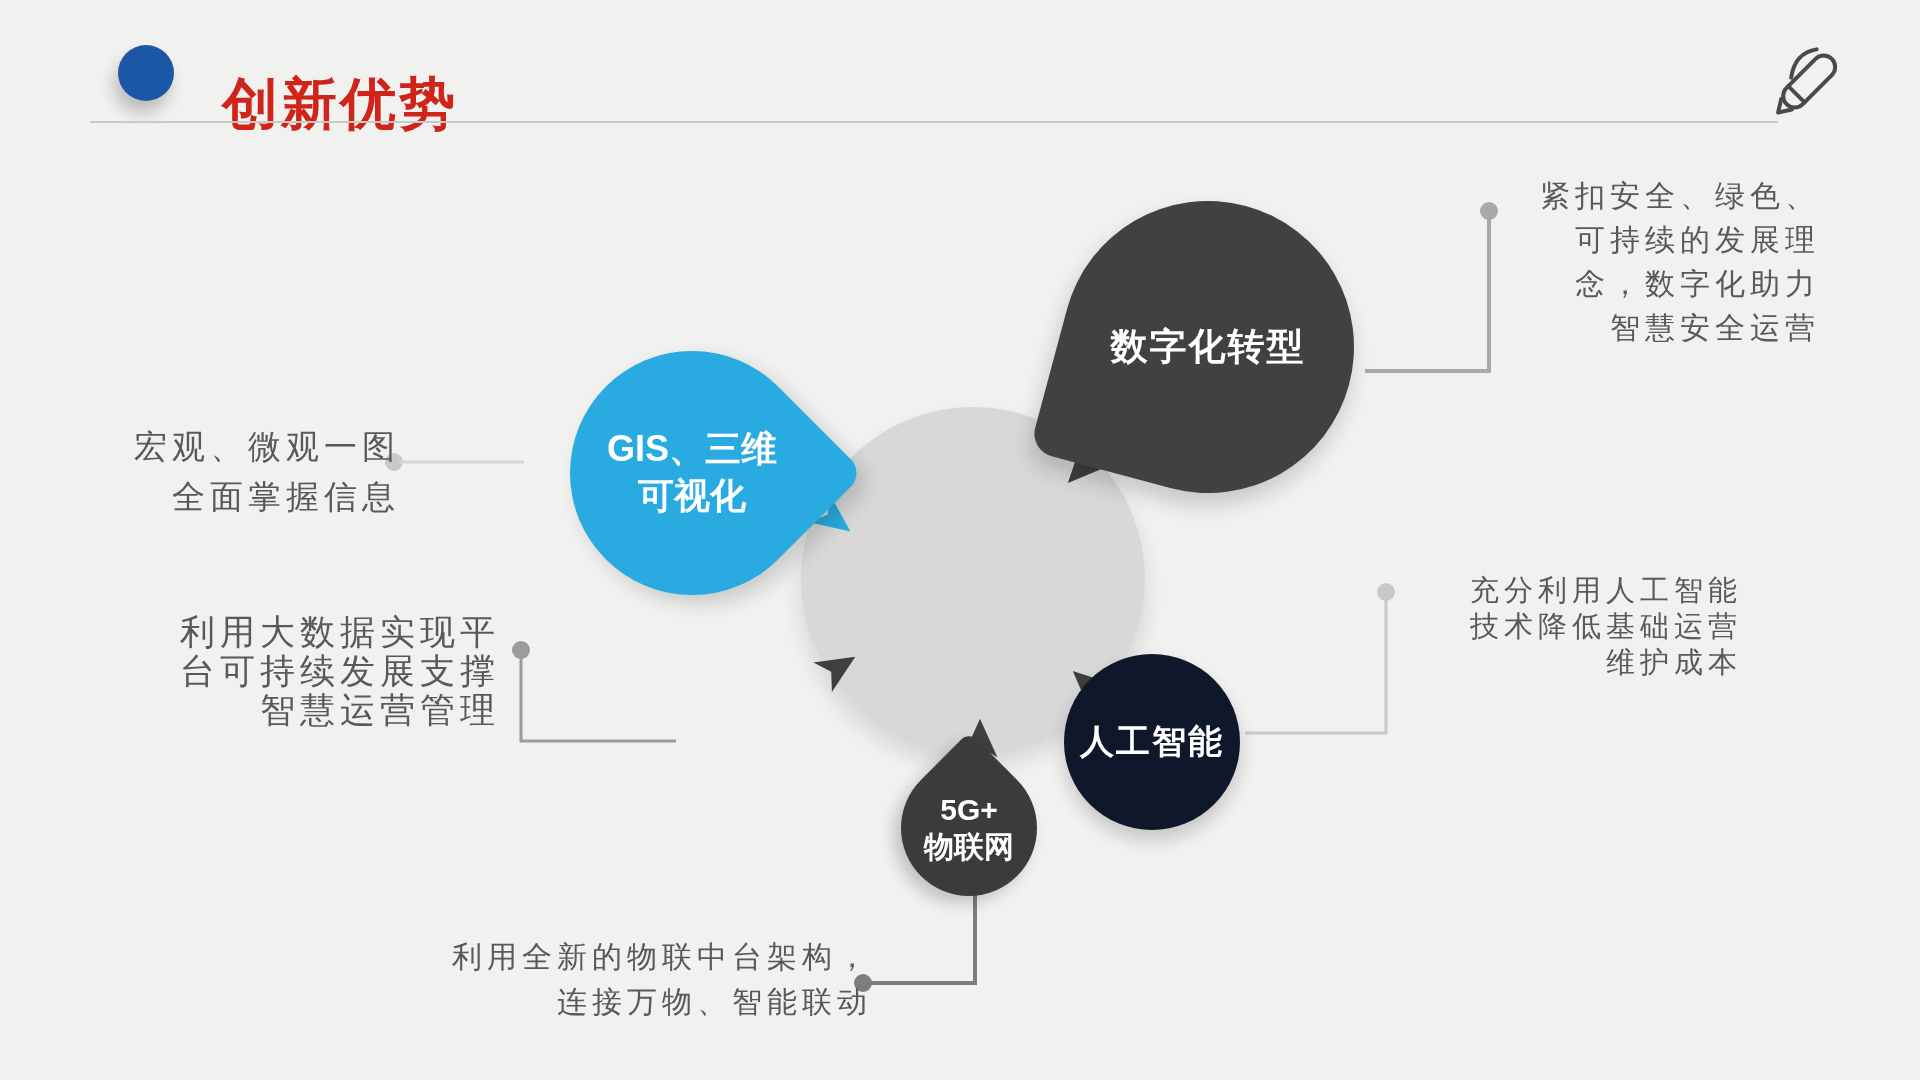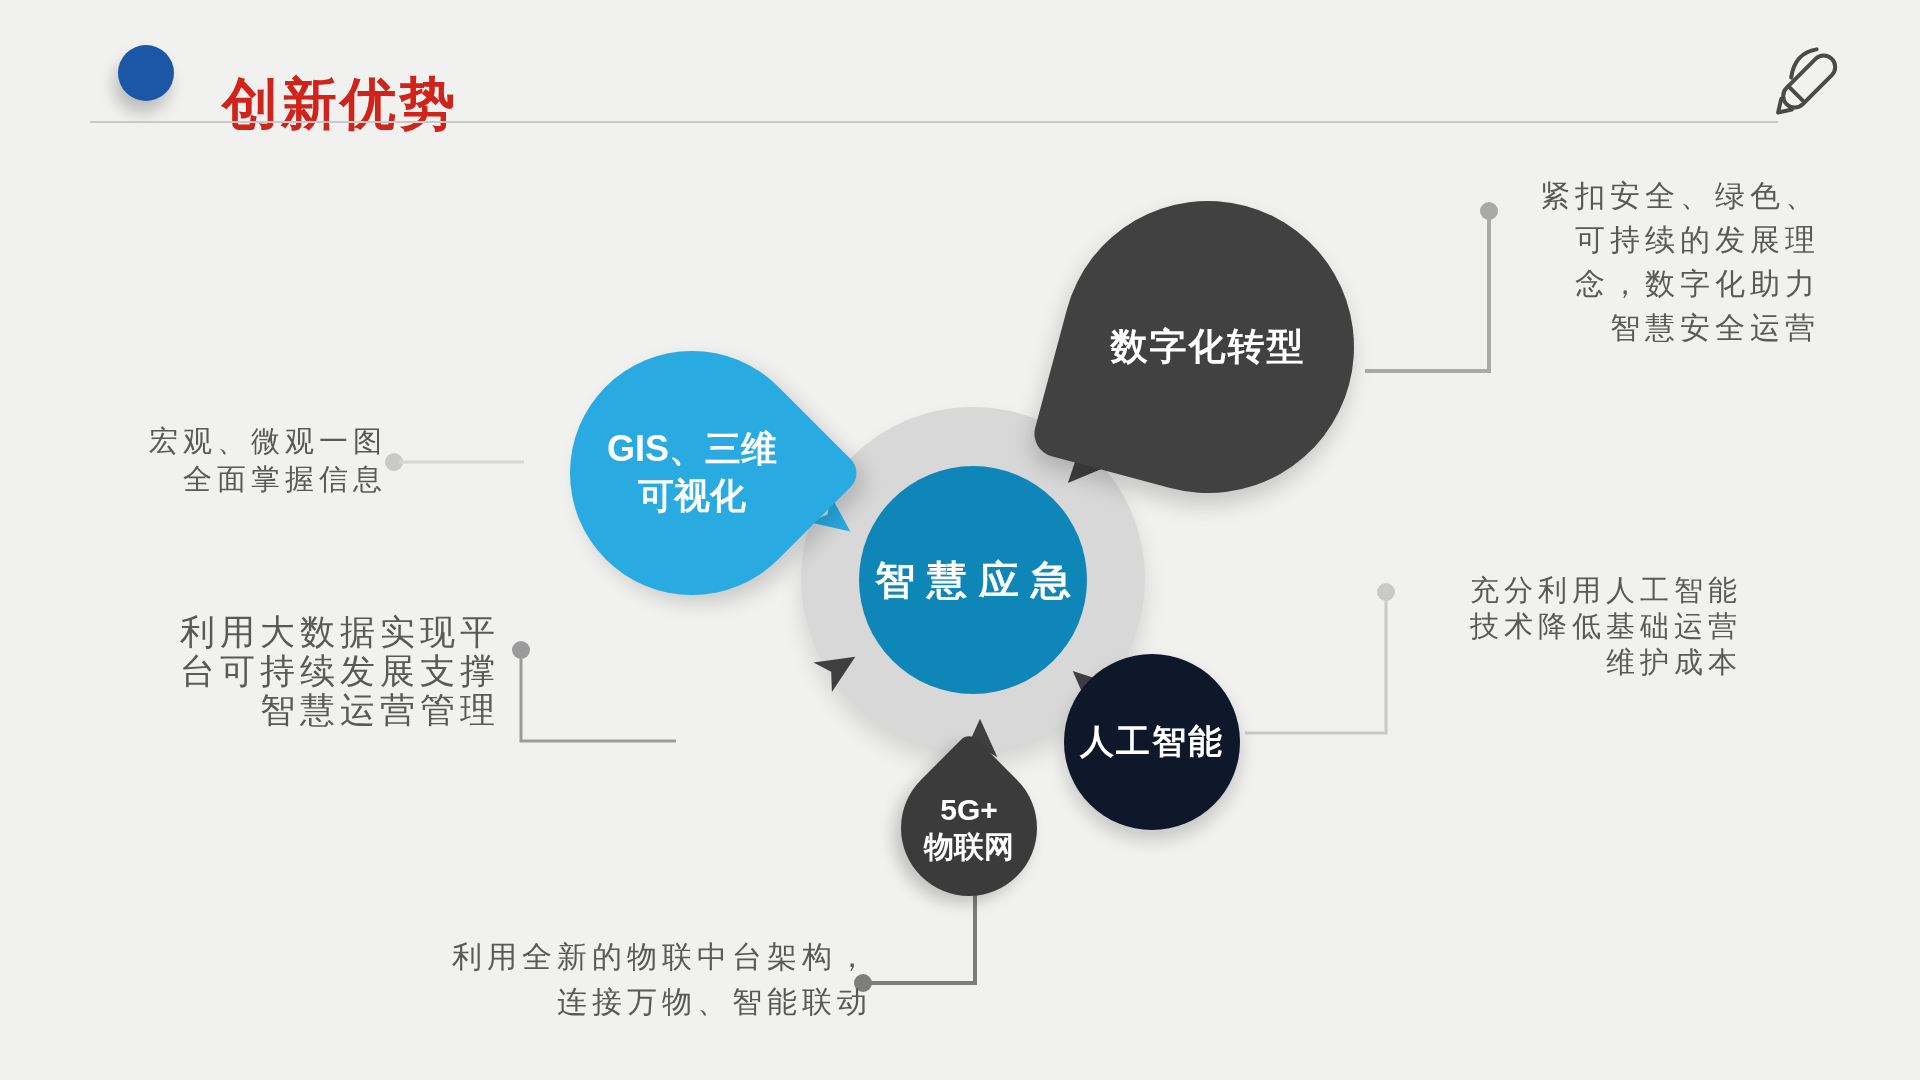--- a/index.html
+++ b/index.html
@@ -49,21 +49,21 @@
   .dart-gis{left:813px;top:498px;transform:rotate(37deg);}
   .dart-top{left:1059px;top:447px;transform:rotate(133deg);}
   .dart-bl{left:817px;top:645px;transform:rotate(-32deg);}
   .dart-br{left:1065px;top:662px;transform:rotate(-138deg);}
   .dart-bottom{left:958px;top:716px;transform:rotate(-90deg);}
   
   .wires{position:absolute;left:0;top:0;width:1920px;height:1080px;z-index:2;pointer-events:none;}
   
   .note{position:absolute;color:#595959;text-align:right;white-space:pre-line;
     letter-spacing:5px;z-index:2;}
-  .note-gis{left:27px;top:422px;width:360px;font-size:29px;line-height:38px;}
+  .note-gis{left:40px;top:422px;width:360px;font-size:33px;line-height:50px;}
   .note-bigdata{left:140px;top:612px;width:360px;font-size:35px;line-height:39px;}
   .note-iot{left:372px;top:934px;width:500px;font-size:30px;line-height:45px;}
   .note-ai{left:1406px;top:572px;width:336px;font-size:29px;line-height:36px;}
   .note-digital{left:1500px;top:174px;width:320px;font-size:30px;line-height:44px;}
 </style>
 </head>
 <body>
 
 <div class="stage">
 
@@ -108,23 +108,20 @@
   <svg class="dart dart-bl" viewBox="0 0 48 48">
     <polygon points="3,5 45,24 3,43 14,24" fill="#3f3f3f"></polygon>
     </svg>
   <svg class="dart dart-br" viewBox="0 0 48 48">
     <polygon points="3,5 45,24 3,43 14,24" fill="#3f3f3f"></polygon>
     </svg>
   <svg class="dart dart-bottom" viewBox="0 0 48 48">
     <polygon points="3,5 45,24 3,43 14,24" fill="#3f3f3f"></polygon>
     </svg>
 
-  <div class="shape hub">
-    <span class="hub-label">智慧应急</span>
-  </div>
 
   <div class="shape b-gis">
     <div class="teardrop-inner">
       <span class="bubble-label">GIS、三维
 可视化</span>
     </div>
   </div>
   <div class="shape b-digital">
     <div class="teardrop-inner">
       <span class="bubble-label">数字化转型</span>

